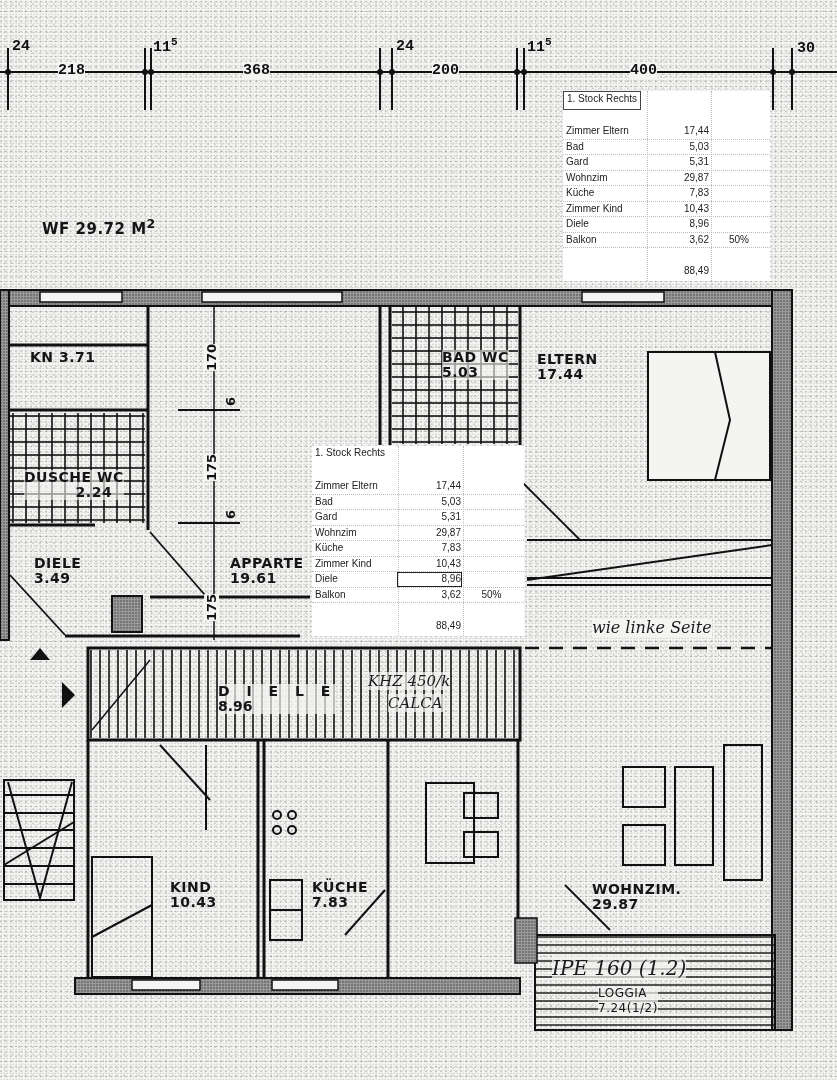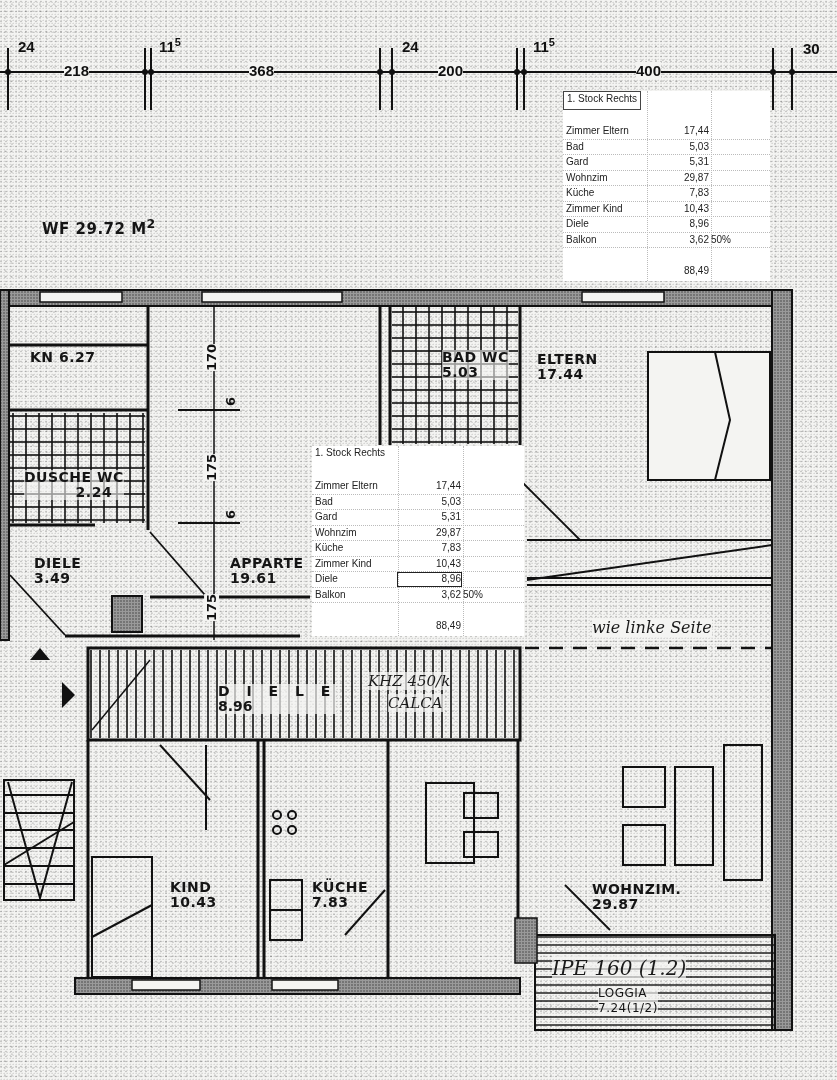--- a/index.html
+++ b/index.html
@@ -7,36 +7,36 @@
          background:#f4f4f2; font-family:"DejaVu Sans", sans-serif; color:#111; }
   .noise { position:absolute; inset:0;
     background-image:
       radial-gradient(circle at 20% 30%, rgba(0,0,0,.18) 0.6px, transparent 1.2px),
       radial-gradient(circle at 70% 60%, rgba(0,0,0,.14) 0.6px, transparent 1.2px),
       radial-gradient(circle at 40% 80%, rgba(0,0,0,.12) 0.5px, transparent 1.1px);
     background-size: 5px 5px, 7px 7px, 3px 3px; pointer-events:none; }
   svg.plan { position:absolute; left:0; top:0; }
   .lbl { position:absolute; font-family:"DejaVu Sans", sans-serif; font-weight:bold;
          font-size:14px; line-height:15px; color:#151515; letter-spacing:0.5px; }
-  .dim { position:absolute; font-family:Liberation Sans, sans-serif; font-weight:bold;
-         font-size:15px; color:#111; background:transparent;margin-left:6px; }
+  .dim { position:absolute; font-family:Liberation Mono, monospace; font-weight:bold;
+         font-size:15px; color:#111; background:transparent; }
   .dim sup { font-size:11px; }
   .vdim { position:absolute; font-family:"DejaVu Sans", sans-serif; font-weight:bold;
           font-size:13px; transform:rotate(-90deg); transform-origin:center; }
   .hand { position:absolute; font-family:"DejaVu Serif", serif; font-style:italic;
           font-size:16px; color:#1a1a1a; }
   .sheet { position:absolute; background:#fff; font-family:"Liberation Sans", sans-serif;
            font-size:10px; color:#222; }
   .sheet .title { position:absolute; left:0; top:0; height:15px; padding:1px 3px;
            border:1px solid #444; background:#fff; white-space:nowrap; }
   .sheet .row { position:absolute; left:0; right:0; height:15.5px;
            border-bottom:1px dotted #bbb; }
   .sheet .name { position:absolute; left:3px; top:2px; }
   .sheet .val  { position:absolute; top:2px; text-align:right; }
-  .sheet .pct  { position:absolute; top:2px; text-align:left; }
+  .sheet .pct  { position:absolute; top:2px; text-align:center; }
   .sheet .vline { position:absolute; top:0; bottom:0; border-left:1px dotted #bbb; }
   .sel { outline:1.5px solid #222; }
 </style>
 </head>
 <body>
 
 <div class="noise"></div>
 
 <svg class="plan" width="837" height="1080" viewBox="0 0 837 1080">
   <defs>
@@ -198,21 +198,21 @@
 <div class="dim" style="left:797px;top:40px;">30</div>
 
 <div class="vdim" style="left:198px;top:350px;background:#f4f4f2;">170</div>
 <div class="vdim" style="left:226px;top:394px;">6</div>
 <div class="vdim" style="left:198px;top:460px;background:#f4f4f2;">175</div>
 <div class="vdim" style="left:226px;top:507px;">6</div>
 <div class="vdim" style="left:198px;top:600px;background:#f4f4f2;">175</div>
 
 <div class="lbl" style="left:42px;top:216px;font-size:15px;"><span>WF 29.72 M</span><sup>2</sup></div>
 
-<div class="lbl" style="left:30px;top:350px;"><span>KN</span> <span>6.27</span></div>
+<div class="lbl" style="left:30px;top:350px;"><span>KN</span> <span>3.71</span></div>
 <div class="lbl" style="left:24px;top:470px;text-align:center;background:rgba(244,244,242,.6);">
     <div>DUSCHE WC</div>
     <div style="padding-left:40px">2.24</div>
   </div>
 <div class="lbl" style="left:34px;top:556px;">
     <div>DIELE</div>
     <div>3.49</div>
   </div>
 <div class="lbl" style="left:230px;top:556px;">
     <div>APPARTE</div>

